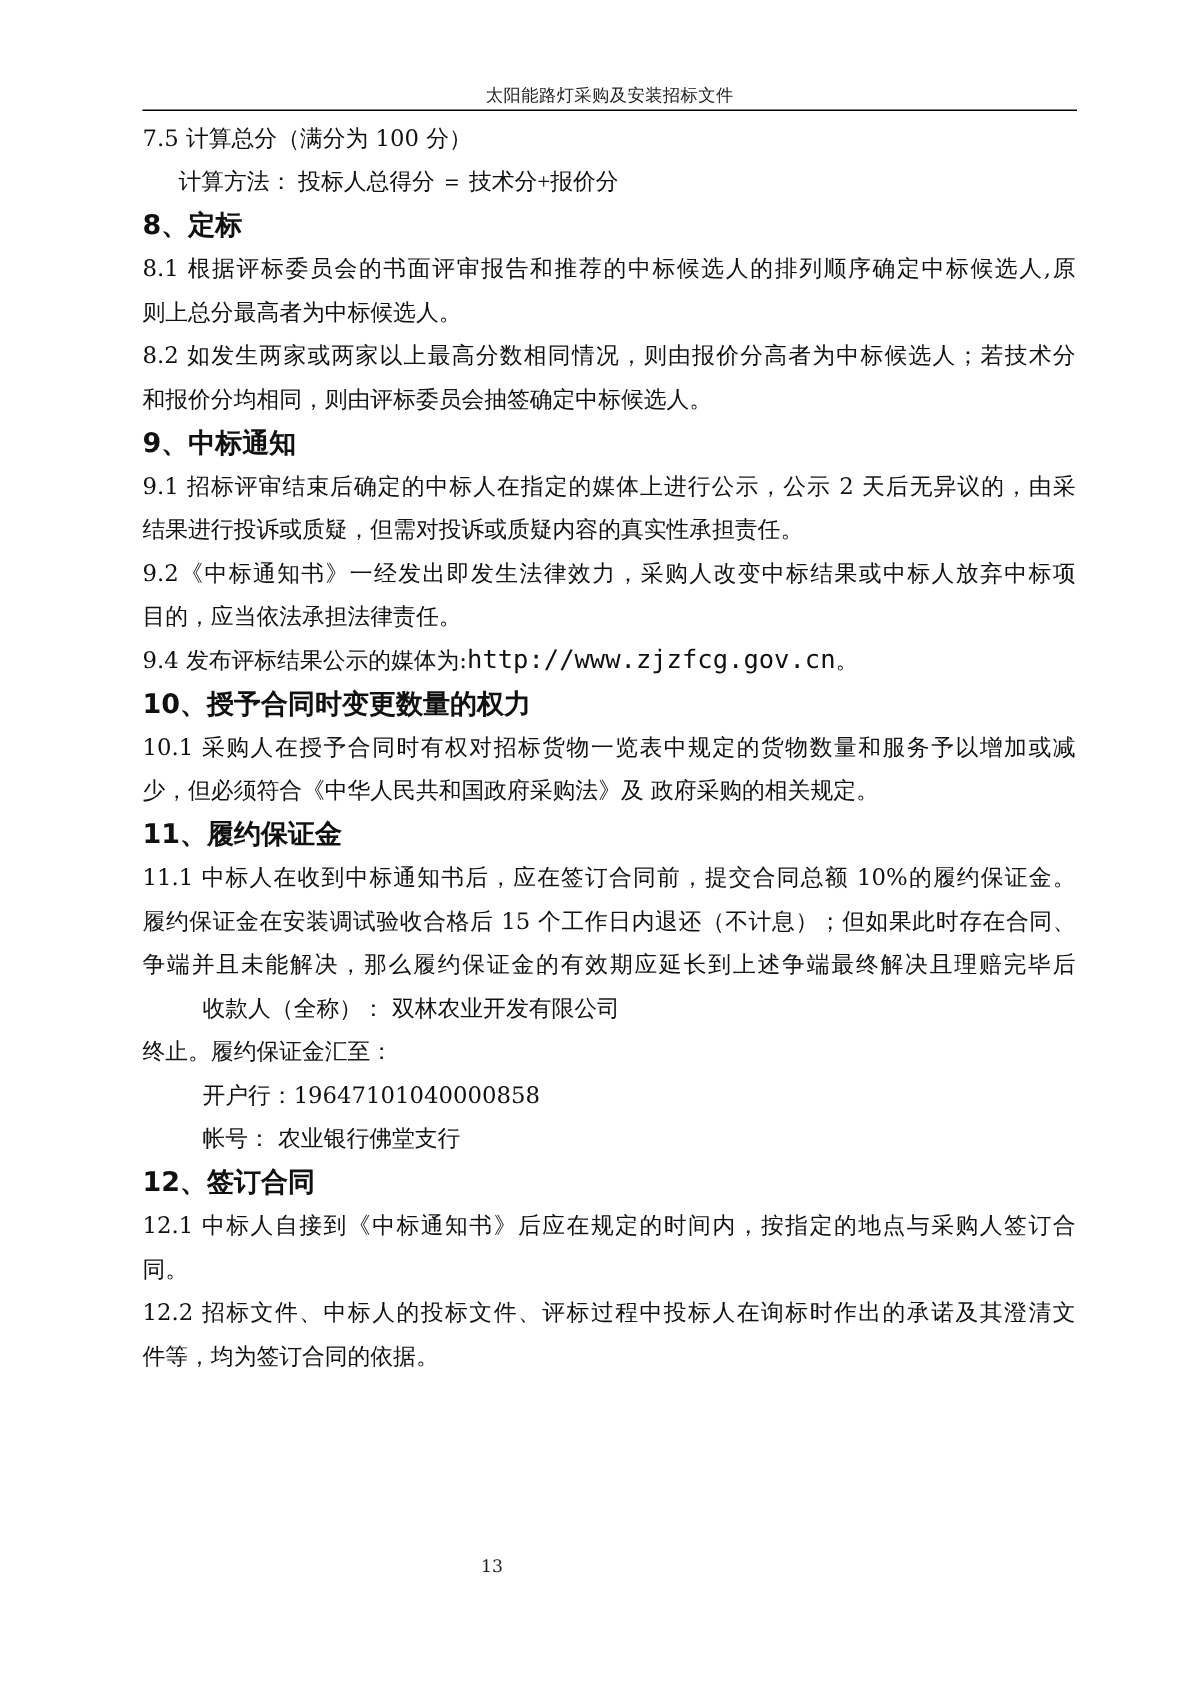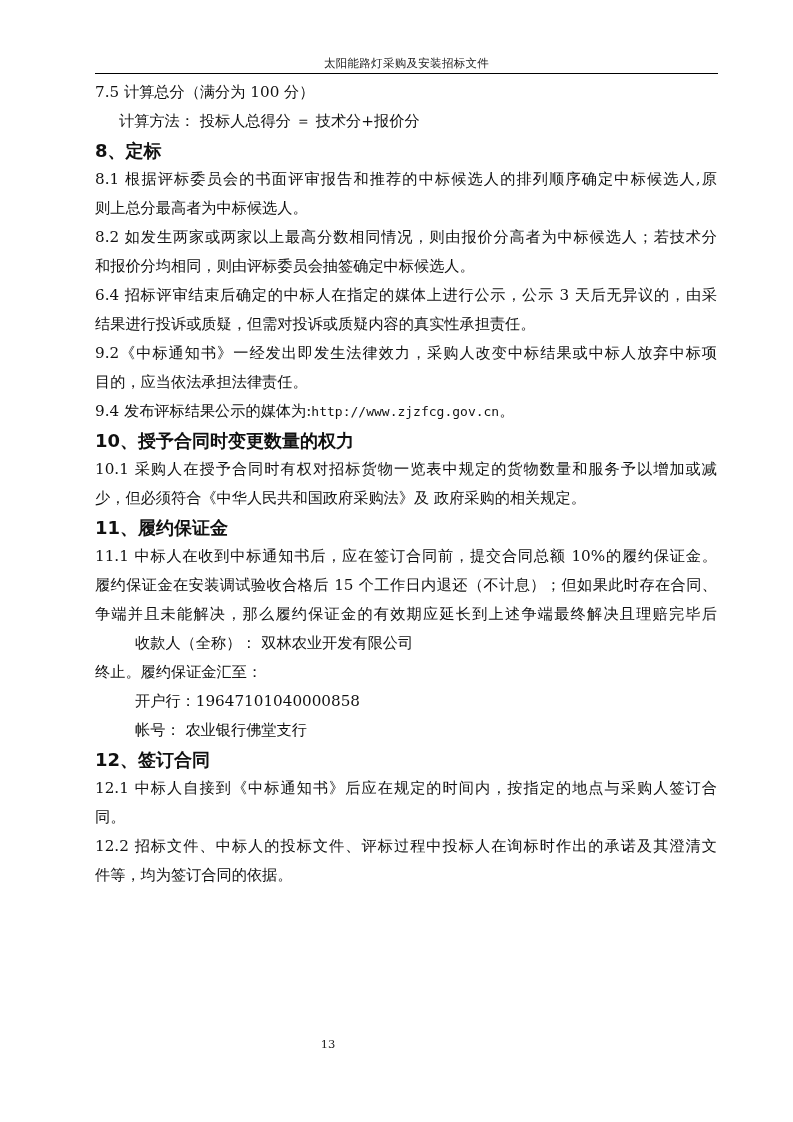--- a/index.html
+++ b/index.html
@@ -6,23 +6,23 @@
   body { width: 793px; height: 1122px; position: relative; overflow: hidden;
          font-family: "DejaVu Serif", "Liberation Serif", serif; color: #111; }
   .page { position: absolute; left: 0; top: 0; width: 793px; height: 1122px; }
   .header-title { position: absolute; left: 95px; width: 623px; top: 56px;
                   text-align: center; font-size: 11.5px; color: #222; letter-spacing: 0.3px; }
   .header-rule { position: absolute; left: 95px; width: 623px; top: 73px; height: 0;
                  border-top: 1.3px solid #000; }
   .body { position: absolute; left: 95px; width: 622px; top: 78px; }
   .line { font-size: 15.2px; line-height: 29px; height: 29px; white-space: nowrap; }
   .bold { font-weight: bold; font-family: "DejaVu Sans", "Liberation Sans", sans-serif; font-size: 18px; }
-  .indent { padding-left: 24px; }
+  .indent { padding-left: 24px; font-family: Liberation Serif, serif; }
   .indent2 { padding-left: 40px; }
-  .mono { font-family: "DejaVu Sans Mono", "Liberation Mono", monospace; font-size: 13px; }
+  .mono { font-family: "DejaVu Sans Mono", "Liberation Mono", monospace; font-size: 17px; }
   .justify { text-align: justify; text-align-last: justify; white-space: normal; }
   .page-number { position: absolute; top: 1037px; left: 0; width: 656px; text-align: center;
                  font-size: 11.5px; color: #222; }
 </style>
 </head>
 <body>
 
 <div class="page">
   <div class="header-title">太阳能路灯采购及安装招标文件</div>
   <div class="header-rule"></div>
@@ -30,21 +30,22 @@
   <div class="body">
     <div class="line">7.5 计算总分（满分为 100 分）</div>
     <div class="line indent">计算方法：  投标人总得分 ＝ 技术分+报价分</div>
 
     <div class="line bold">8、定标</div>
     <div class="line justify">8.1 根据评标委员会的书面评审报告和推荐的中标候选人的排列顺序确定中标候选人,原</div>
     <div class="line">则上总分最高者为中标候选人。</div>
     <div class="line justify">8.2 如发生两家或两家以上最高分数相同情况，则由报价分高者为中标候选人；若技术分</div>
     <div class="line">和报价分均相同，则由评标委员会抽签确定中标候选人。</div>
 
-    <div class="line justify">6.4 招标评审结束后确定的中标人在指定的媒体上进行公示，公示 3 天后无异议的，由采</div>
+    <div class="line bold">9、中标通知</div>
+    <div class="line justify">9.1 招标评审结束后确定的中标人在指定的媒体上进行公示，公示 2 天后无异议的，由采</div>
     <div class="line">结果进行投诉或质疑，但需对投诉或质疑内容的真实性承担责任。</div>
     <div class="line justify">9.2《中标通知书》一经发出即发生法律效力，采购人改变中标结果或中标人放弃中标项</div>
     <div class="line">目的，应当依法承担法律责任。</div>
     <div class="line"><span>9.4 发布评标结果公示的媒体为:</span><span class="mono">http://www.zjzfcg.gov.cn</span><span>。</span></div>
 
     <div class="line bold">10、授予合同时变更数量的权力</div>
     <div class="line justify">10.1 采购人在授予合同时有权对招标货物一览表中规定的货物数量和服务予以增加或减</div>
     <div class="line">少，但必须符合《中华人民共和国政府采购法》及 政府采购的相关规定。</div>
 
     <div class="line bold">11、履约保证金</div>

